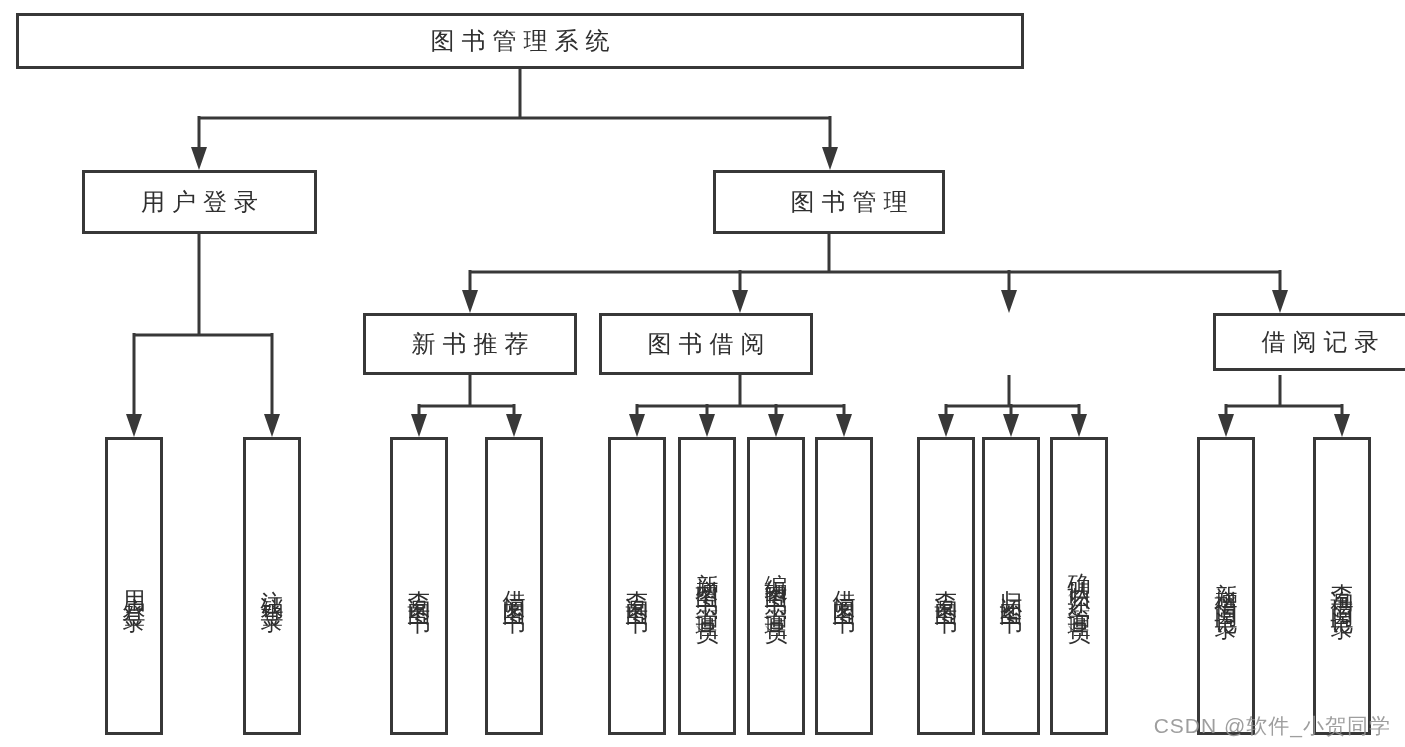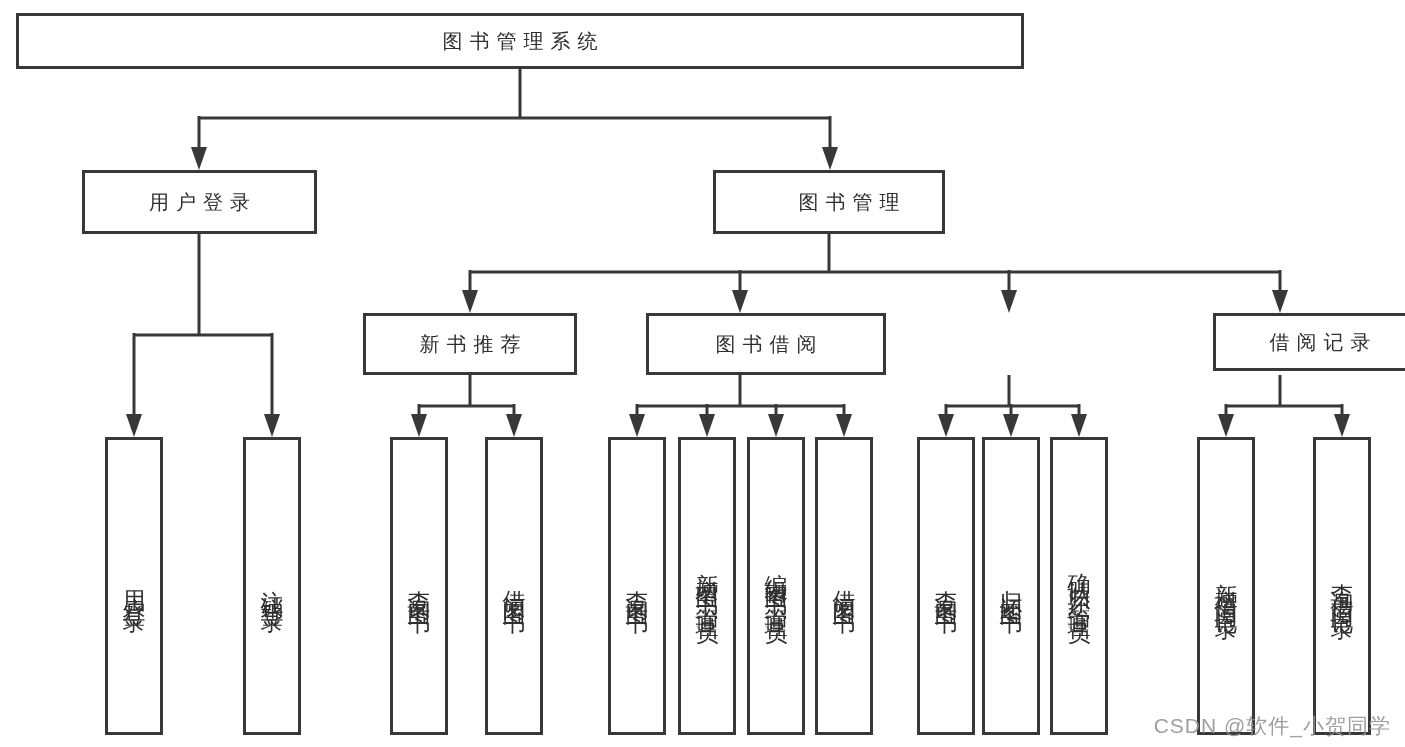--- a/index.html
+++ b/index.html
@@ -19,21 +19,21 @@
   .node {
     position: absolute;
     box-sizing: border-box;
     border: 3px solid #383838;
     background: #ffffff;
     display: flex;
     align-items: center;
     justify-content: center;
     color: #2f2f2f;
   }
-  .hnode { font-size: 20px; letter-spacing: 7px; text-indent: 7px; white-space: nowrap; text-align: center; }
+  .hnode { font-size: 24px; letter-spacing: 7px; text-indent: 7px; white-space: nowrap; text-align: center; }
   .leaf  { width: 58px; height: 298px; top: 437px; }
   .vtext {
     writing-mode: vertical-rl;
     text-orientation: mixed;
     font-size: 23px;
     letter-spacing: 7px;
     line-height: 1;
     white-space: nowrap;
   }
   .watermark {
@@ -91,21 +91,21 @@
   <div class="node hnode" style="left:82px; top:170px; width:235px; height:64px;">
     <span>用户登录</span>
   </div>
   <div class="node hnode" style="left:713px; top:170px; width:232px; height:64px;padding-left:40px;">
     <span>图书管理</span>
   </div>
 
   <div class="node hnode" style="left:363px; top:313px; width:214px; height:62px;">
     <span>新书推荐</span>
   </div>
-  <div class="node hnode" style="left:646px; top:313px; width:240px; height:62px;font-family:Liberation Serif, serif;">
+  <div class="node hnode" style="left:599px; top:313px; width:214px; height:62px;font-family:Liberation Serif, serif;">
     <span>图书借阅</span>
   </div>
   <div class="node hnode" style="left:1213px; top:313px; width:214px; height:58px;">
     <span>借阅记录</span>
   </div>
 
   <div class="node leaf" style="left:105px;">
     <span class="vtext">用户登录</span>
   </div>
   <div class="node leaf" style="left:243px;">

